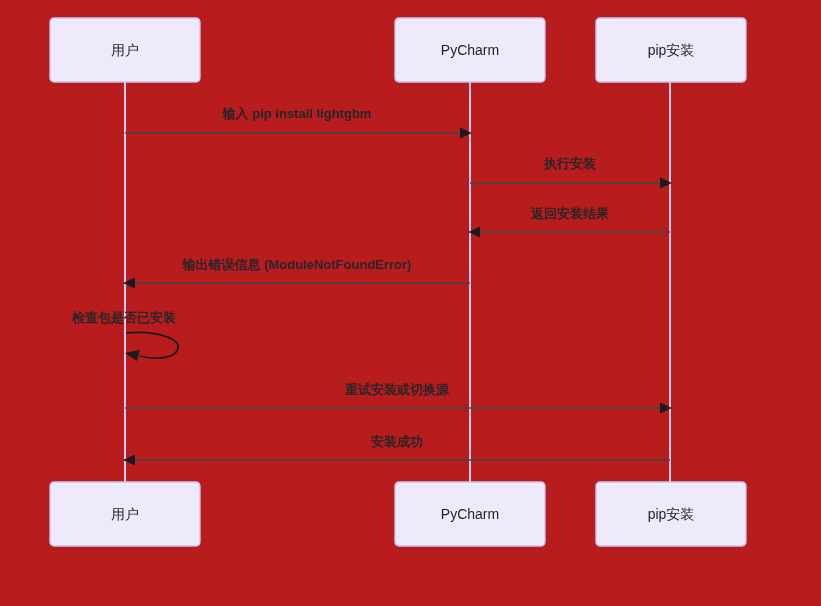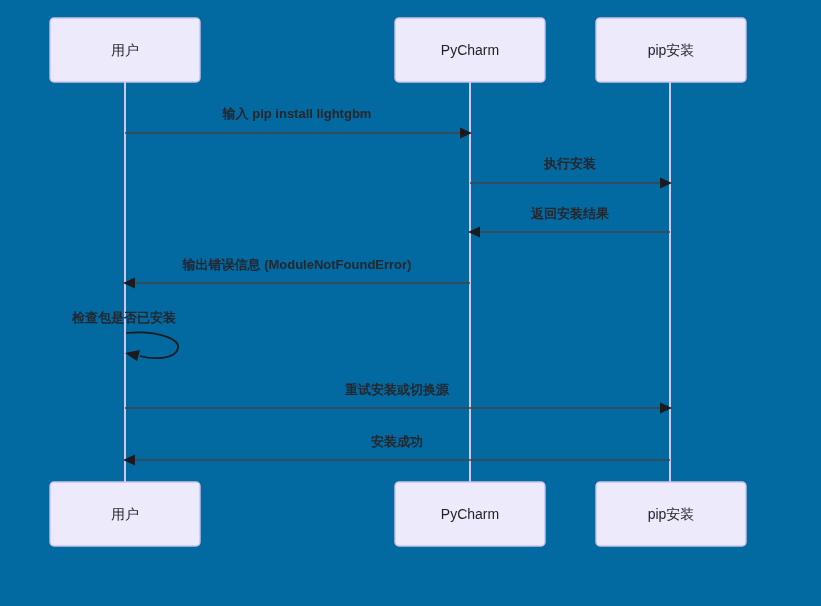--- a/index.html
+++ b/index.html
@@ -8,21 +8,21 @@
     padding: 0;
     background: #ffffff;
   }
   body {
     font-family: "Liberation Sans", "DejaVu Sans", sans-serif;
   }
   #diagram-root {
     position: relative;
     width: 821px;
     height: 606px;
-    background: #0369a1;
+    background: #b91c1c;
     overflow: hidden;
   }
   #seq-svg {
     position: absolute;
     top: 0;
     left: 0;
     width: 821px;
     height: 606px;
     display: block;
   }

